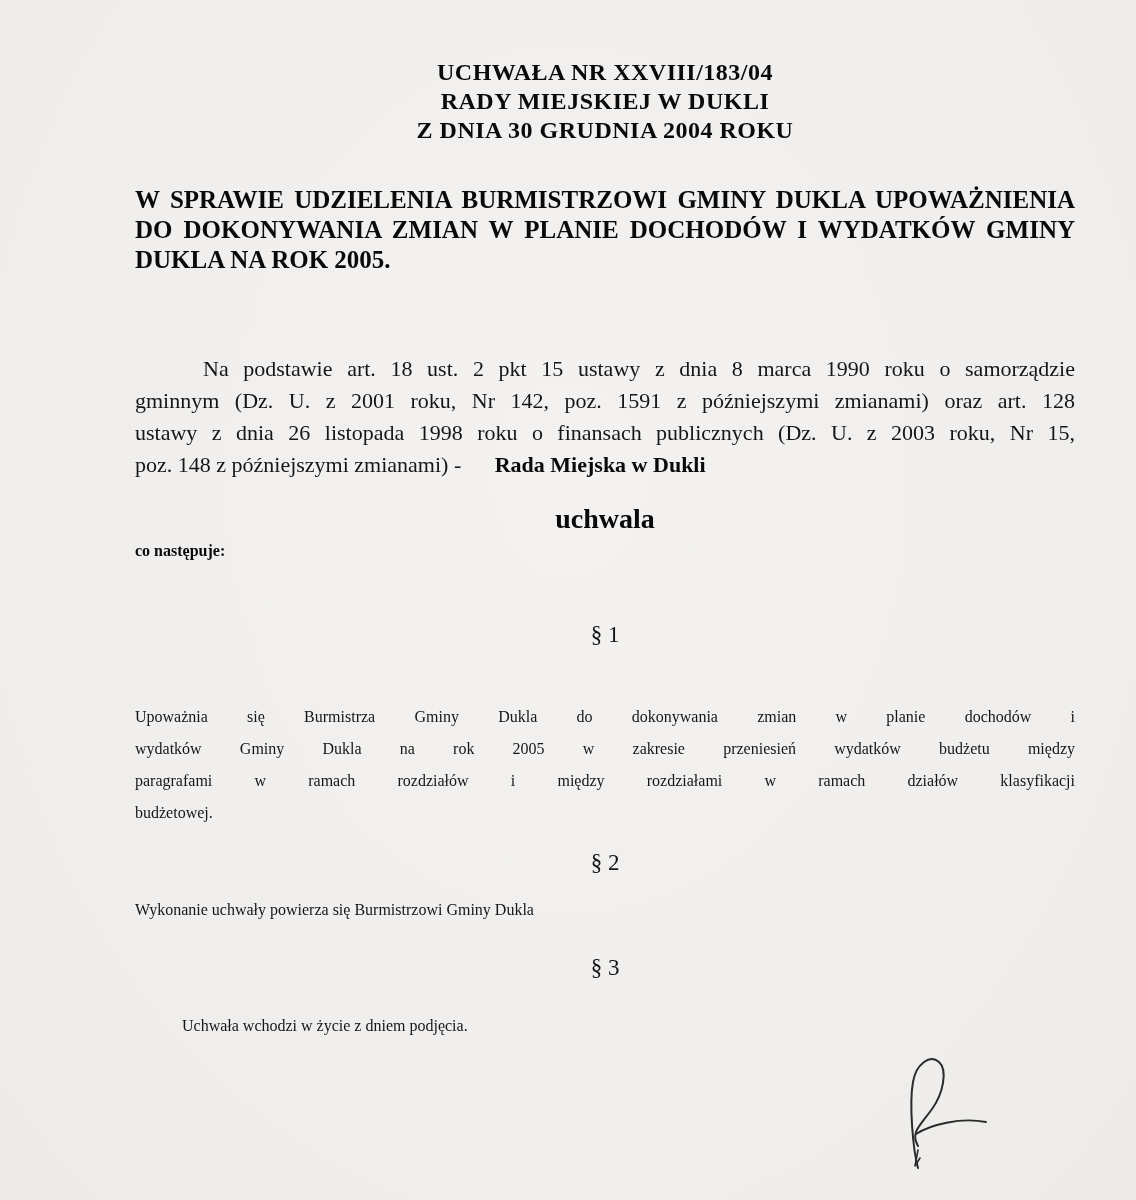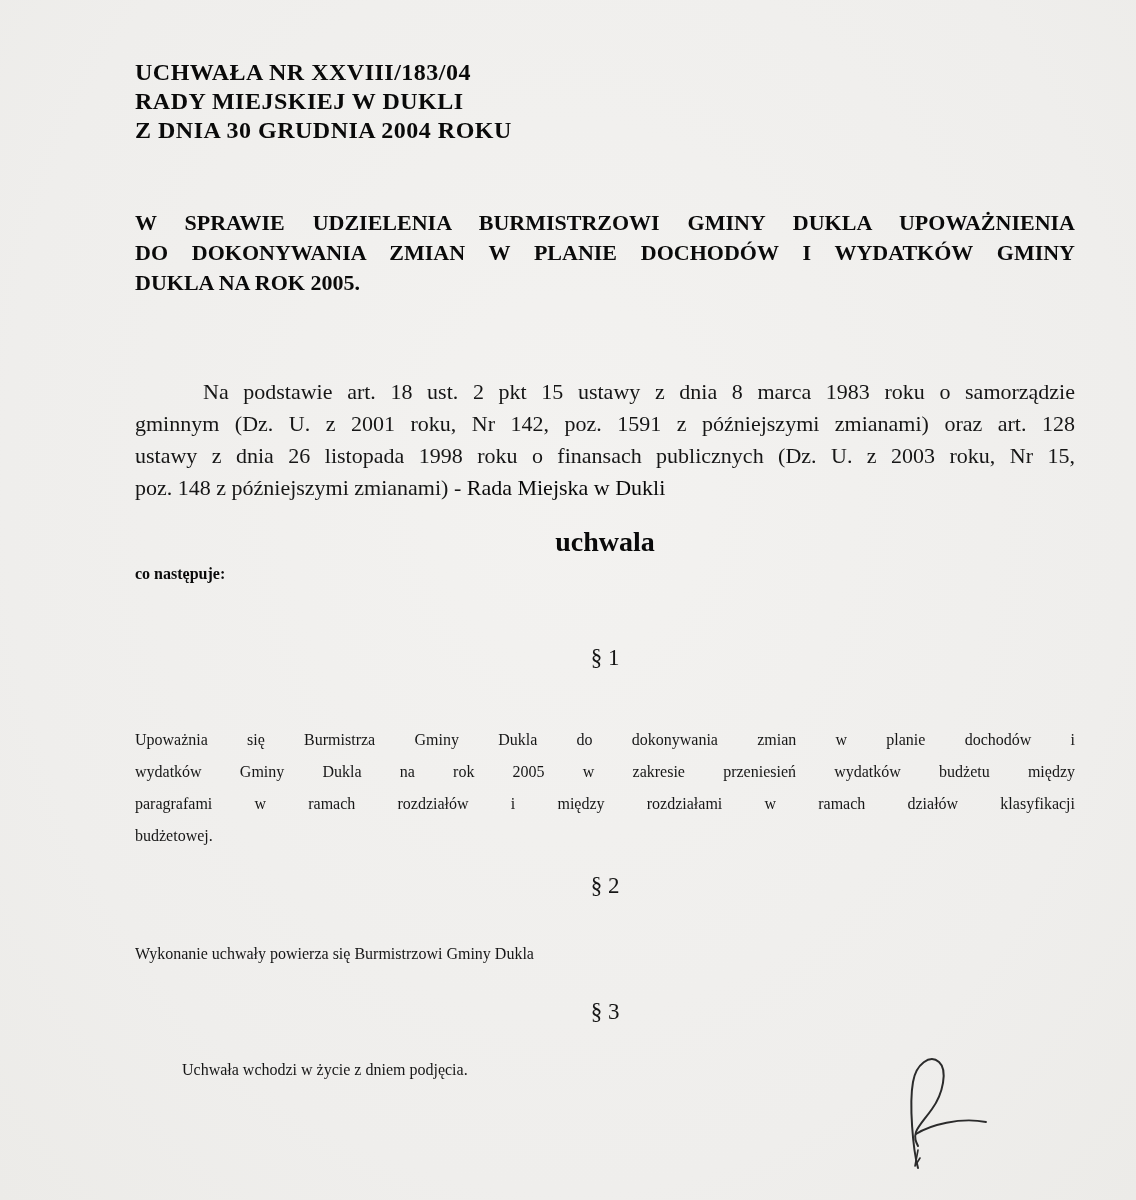--- a/index.html
+++ b/index.html
@@ -19,31 +19,31 @@
     color: #161616;
   }
   .content {
     position: absolute;
     left: 135px;
     top: 0;
     width: 940px;
   }
   .title-block {
     margin-top: 58px;
-    text-align: left;
+    text-align: center;
     font-weight: bold;
     font-size: 24px;
     line-height: 29px;
     color: #0a0a0a;
     letter-spacing: 0.5px;
   }
   .subject {
-    margin-top: 63px;
+    margin-top: 40px;
     font-weight: bold;
-    font-size: 22px;
+    font-size: 25px;
     line-height: 30px;
     color: #0a0a0a;
   }
   .preamble {
     margin-top: 78px;
     font-size: 22px;
     line-height: 32px;
   }
   .line-just {
     text-align: justify;
@@ -72,23 +72,23 @@
     line-height: 32px;
   }
   .mark-1 { margin-top: 52px; }
   .mark-2 { margin-top: 18px; }
   .mark-3 { margin-top: 26px; }
   .section-body {
     font-size: 16px;
     line-height: 32px;
   }
   .body-1 { margin-top: 50px; }
-  .body-2 { margin-top: 36px; }
+  .body-2 { margin-top: 15px; }
   .body-3 { margin-top: 26px; margin-left: 47px; }
-  .bold { font-weight: normal; color: #0a0a0a; }
+  .bold { font-weight: bold; color: #0a0a0a; margin-left: 28px; }
   .signature {
     position: absolute;
     left: 880px;
     top: 1046px;
     width: 130px;
     height: 140px;
   }
   .signature svg { width: 100%; height: 100%; }
 </style>
 </head>
@@ -103,21 +103,21 @@
       <div>Z DNIA 30 GRUDNIA 2004 ROKU</div>
     </div>
 
     <div class="subject">
       <div class="line-just">W SPRAWIE UDZIELENIA BURMISTRZOWI GMINY DUKLA UPOWAŻNIENIA</div>
       <div class="line-just">DO DOKONYWANIA ZMIAN W PLANIE DOCHODÓW I WYDATKÓW GMINY</div>
       <div>DUKLA NA ROK 2005.</div>
     </div>
 
     <div class="preamble">
-      <div class="line-just indent-first">Na podstawie art. 18 ust. 2 pkt 15 ustawy z dnia 8 marca 1983 roku o samorządzie</div>
+      <div class="line-just indent-first">Na podstawie art. 18 ust. 2 pkt 15 ustawy z dnia 8 marca 1990 roku o samorządzie</div>
       <div class="line-just">gminnym (Dz. U. z 2001 roku, Nr 142, poz. 1591 z późniejszymi zmianami) oraz art. 128</div>
       <div class="line-just">ustawy z dnia 26 listopada 1998 roku o finansach publicznych (Dz. U. z 2003 roku, Nr 15,</div>
       <div><span>poz. 148 z późniejszymi zmianami) - </span><span class="bold">Rada Miejska w Dukli</span></div>
     </div>
 
     <div class="uchwala-word">uchwala</div>
     <div class="co-nastepuje">co następuje:</div>
 
     <div class="section-mark mark-1">§ 1</div>
     <div class="section-body body-1">

